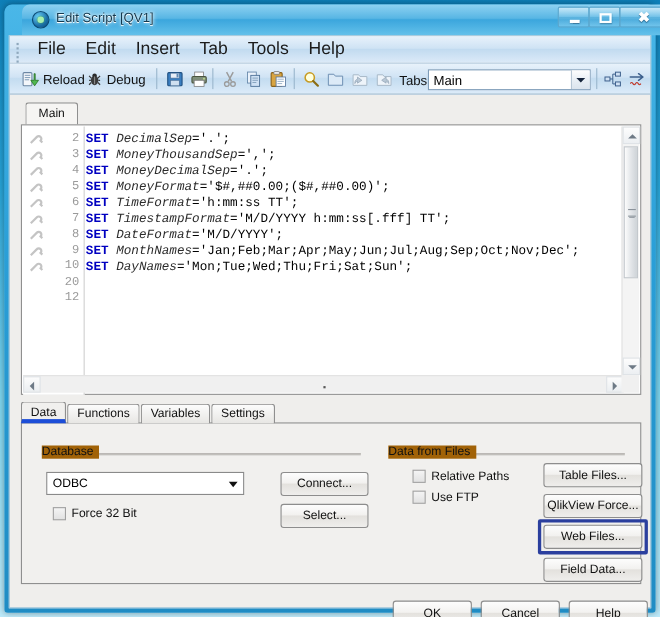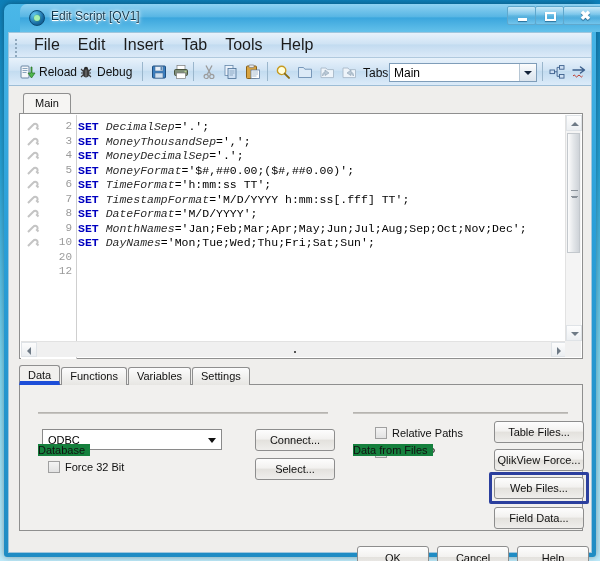--- a/index.html
+++ b/index.html
@@ -433,24 +433,23 @@
   }
 
   .group {
     position: absolute;
   }
   .group-title {
     position: absolute;
     left: 0; top: -6px;
     font-size: 11px;
     color: #111;
-    background: #15803d;
+    background: #a16207;
     padding-right: 5px;
     z-index: 2;
-    margin-top: 39px;
   }
   .group-line {
     position: absolute;
     left: 0; top: 1px;
     height: 1px;
     background: #c6c4c0;
     border-top: 1px solid #b6b4b0;
   }
 
   .btn {

